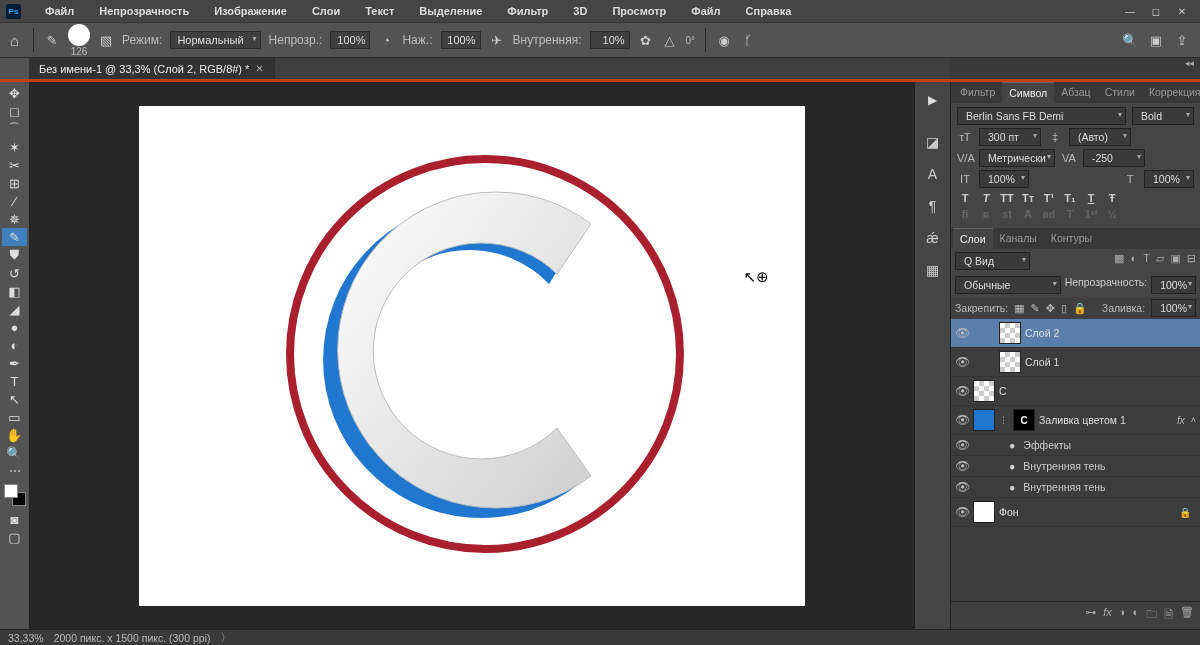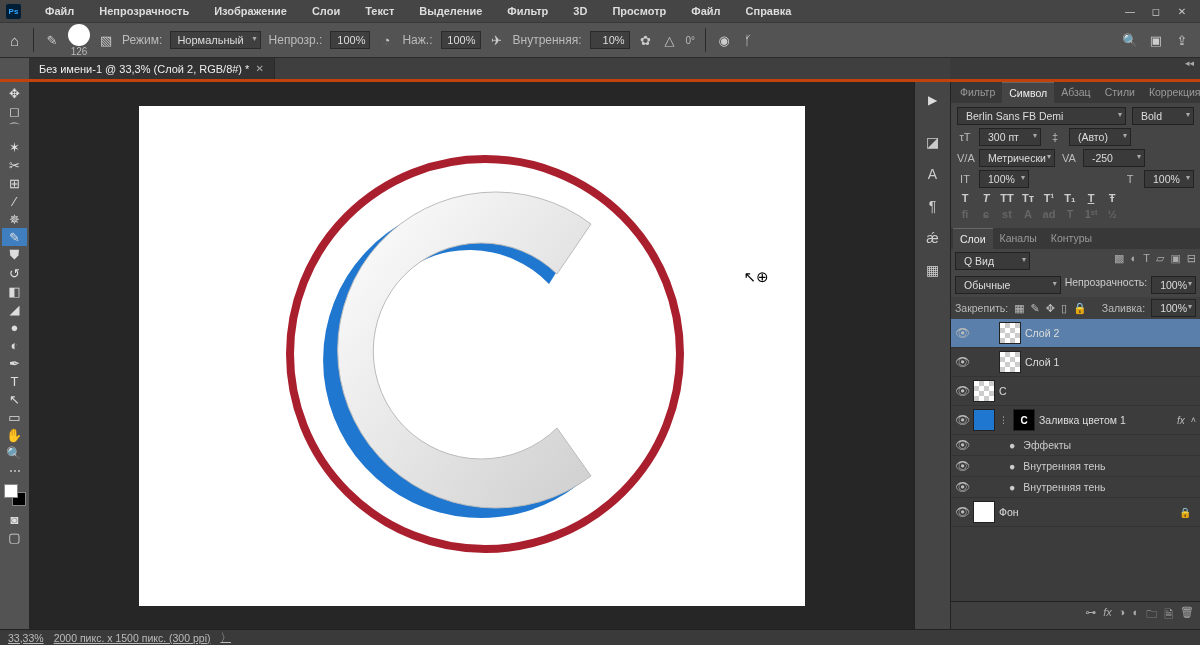--- a/index.html
+++ b/index.html
@@ -72,21 +72,21 @@
   .thumb.blue { background:#1f77d0;}
   .thumb.black { background:#000; color:#fff; font-weight:bold;}
   .link-ico { width:10px; color:#bbb; font-size:9px;}
   .fx { margin-left:auto; font-style:italic; color:#bbb; font-size:10px; padding-right:2px;}
   .fx-caret { color:#bbb; font-size:9px;}
   .sub { padding-left:56px; color:#ccc;}
   .sub .bullet { margin-right:4px;}
   .lock-icon { margin-left:auto; color:#bbb; font-size:10px; padding-right:4px;}
   .lp-footer { display:flex; gap:7px; padding:4px 6px; background:#3f3f3f; color:#aaa; font-size:11px; justify-content:flex-end; border-top:1px solid #222;}
   
-  .status { height:16px; background:#3a3a3a; color:#bbb; font-size:10.5px; display:flex; align-items:center; padding:0 8px; gap:10px; border-top:1px solid #222;text-decoration:underline;}
+  .status { height:16px; background:#3a3a3a; color:#bbb; font-size:10.5px; display:flex; align-items:center; padding:0 8px; gap:10px; border-top:1px solid #222;}
 </style>
 </head>
 <body>
 
 <div class="menubar">
   <div class="ps-logo">Ps</div>
   <div class="menu-item">Файл</div>
   <div class="menu-item">Непрозрачность</div>
   <div class="menu-item">Изображение</div>
   <div class="menu-item">Слои</div>

